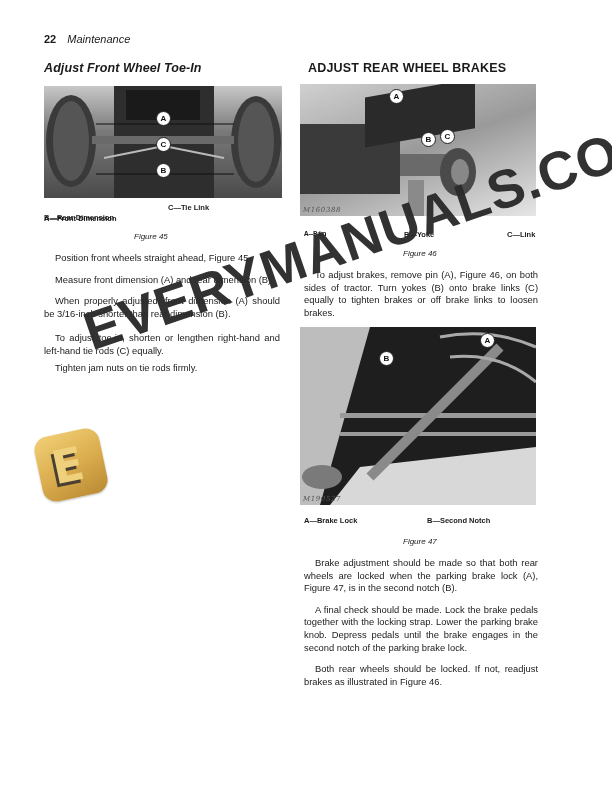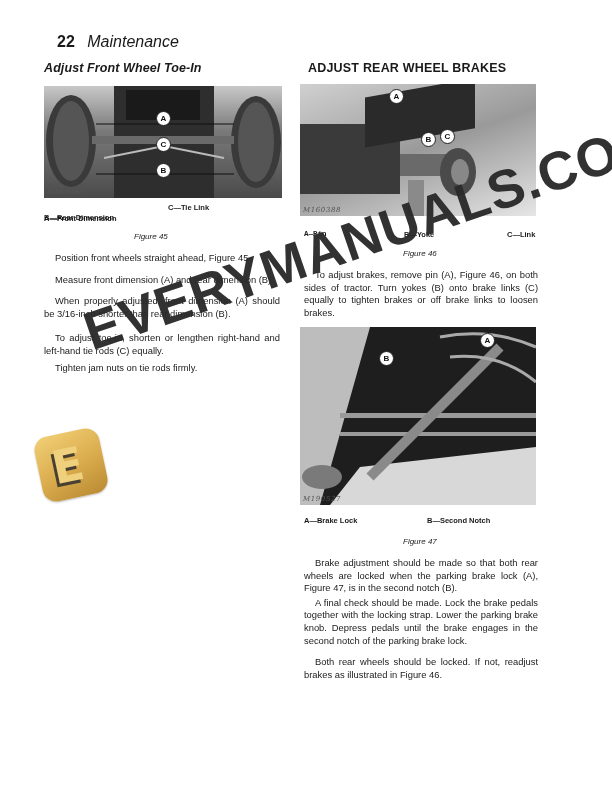--- a/index.html
+++ b/index.html
@@ -2,21 +2,21 @@
 <html><head>
 <meta charset="utf-8">
 <style>
   html, body { margin: 0; padding: 0; }
   body {
     width: 612px; height: 792px; position: relative; overflow: hidden;
     background: #ffffff; color: #1a1a1a;
     font-family: "Liberation Sans", "DejaVu Sans", sans-serif;
   }
   .abs { position: absolute; }
-  .page-header { left: 44px; top: 33px; font-size: 16px; margin-left: 13px; }
+  .page-header { left: 44px; top: 33px; font-size: 11px; }
   .page-header .num { font-weight: bold; margin-right: 8px; }
   .page-header .sec { font-style: italic; }
 
   .h-left { left: 44px; top: 61px; font-size: 12.5px; font-weight: bold; letter-spacing: 0.1px; font-style: italic; }
   .h-right { left: 308px; top: 61px; font-size: 12.5px; font-weight: bold; letter-spacing: 0.2px; }
 
   .photo { overflow: hidden; background: #8a8a8a; }
   .photo .pid {
     position: absolute; left: 3px; bottom: 2px; font-family: "DejaVu Serif", serif;
     font-style: italic; font-size: 7px; color: #555; letter-spacing: 0.6px;
@@ -134,21 +134,21 @@
   <div class="callout" style="left:180px; top:6px;">A</div>
   <div class="callout" style="left:79px; top:24px;">B</div>
   <div class="pid">M190527</div>
 </div>
 
 <div class="abs legend" style="left:304px; top:516px;">A—Brake Lock</div>
 <div class="abs legend" style="left:427px; top:516px;">B—Second Notch</div>
 <div class="abs caption" style="left:403px; top:537px;">Figure 47</div>
 
 <div class="abs" style="left:304px; top:557px; width:234px;">
-  <p class="para" style="margin-bottom:2px;"><span class="indent"></span><span>Brake adjustment should be made so that both rear wheels are locked when the parking brake lock (A), Figure 47, is in the second notch (B).</span></p>
+  <p class="para" style="margin-bottom:9px;"><span class="indent"></span><span>Brake adjustment should be made so that both rear wheels are locked when the parking brake lock (A), Figure 47, is in the second notch (B).</span></p>
   <p class="para" style="margin-bottom:9px;"><span class="indent"></span><span>A final check should be made. Lock the brake pedals together with the locking strap. Lower the parking brake knob. Depress pedals until the brake engages in the second notch of the parking brake lock.</span></p>
   <p class="para"><span class="indent"></span><span>Both rear wheels should be locked. If not, readjust brakes as illustrated in Figure 46.</span></p>
 </div>
 
 <div class="abs wm-logo">
   <span class="e">E</span>
 </div>
 <div class="abs wm-text">EVERYMANUALS.COM</div>
 
 </body></html>

